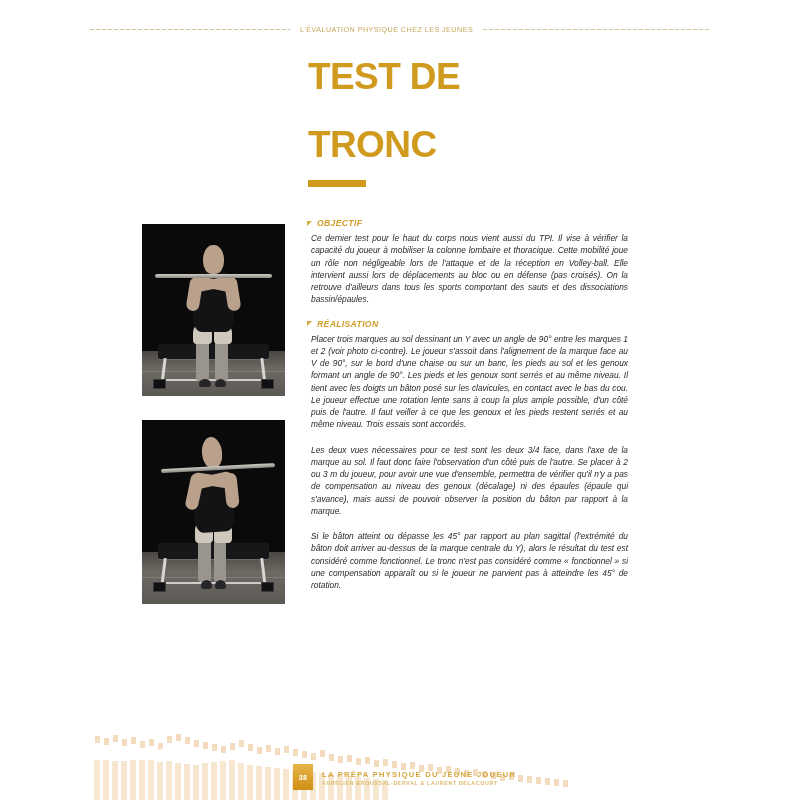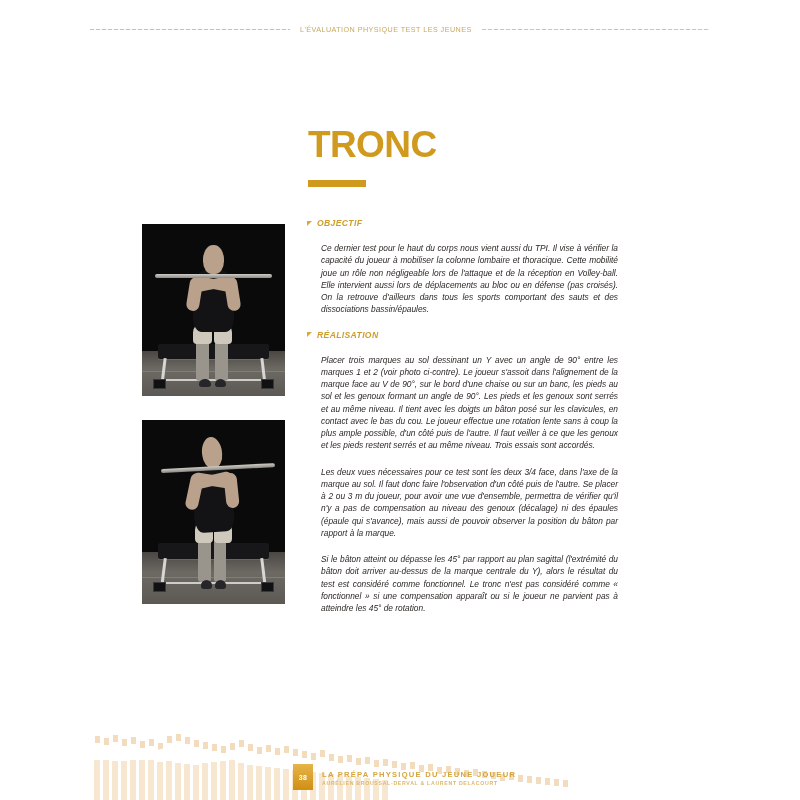--- a/index.html
+++ b/index.html
@@ -147,21 +147,21 @@
     font-weight: 700;
     letter-spacing: .35px;
     color: #d09d28;
     text-transform: uppercase;
   }
   .section-body {
     font-size: 8.35px;
     line-height: 1.47;
     text-align: justify;
     color: #2b2724;
-    margin: 14px;
+    margin: 4px;
   }
 
   
   .footer-graphic {
     position: absolute;
     left: 92px;
     bottom: 0;
     width: 618px;
     height: 78px;
     overflow: hidden;
@@ -203,27 +203,27 @@
     letter-spacing: .7px;
     color: #dcb86a;
     text-transform: uppercase;
   }
 </style>
 </head>
 <body>
 
 <div class="running-header">
   <div class="rule-dash rule-left"></div>
-  <div class="running-header-text">L'ÉVALUATION PHYSIQUE TEST LES JEUNES</div>
+  <div class="running-header-text">L'ÉVALUATION PHYSIQUE CHEZ LES JEUNES</div>
   <div class="rule-dash rule-right"></div>
 </div>
 
 <div class="title-block">
   <h1 class="doc-title">
-    <br>
+    <span>TEST DE</span><br>
     <br>
     <span>TRONC</span>
   </h1>
   <div class="title-rule"></div>
 </div>
 
 <div class="photo photo-1">
   <div class="photo-scene">
     <div class="floor" style="height:26%"></div>
     <div class="floor-line"></div>

